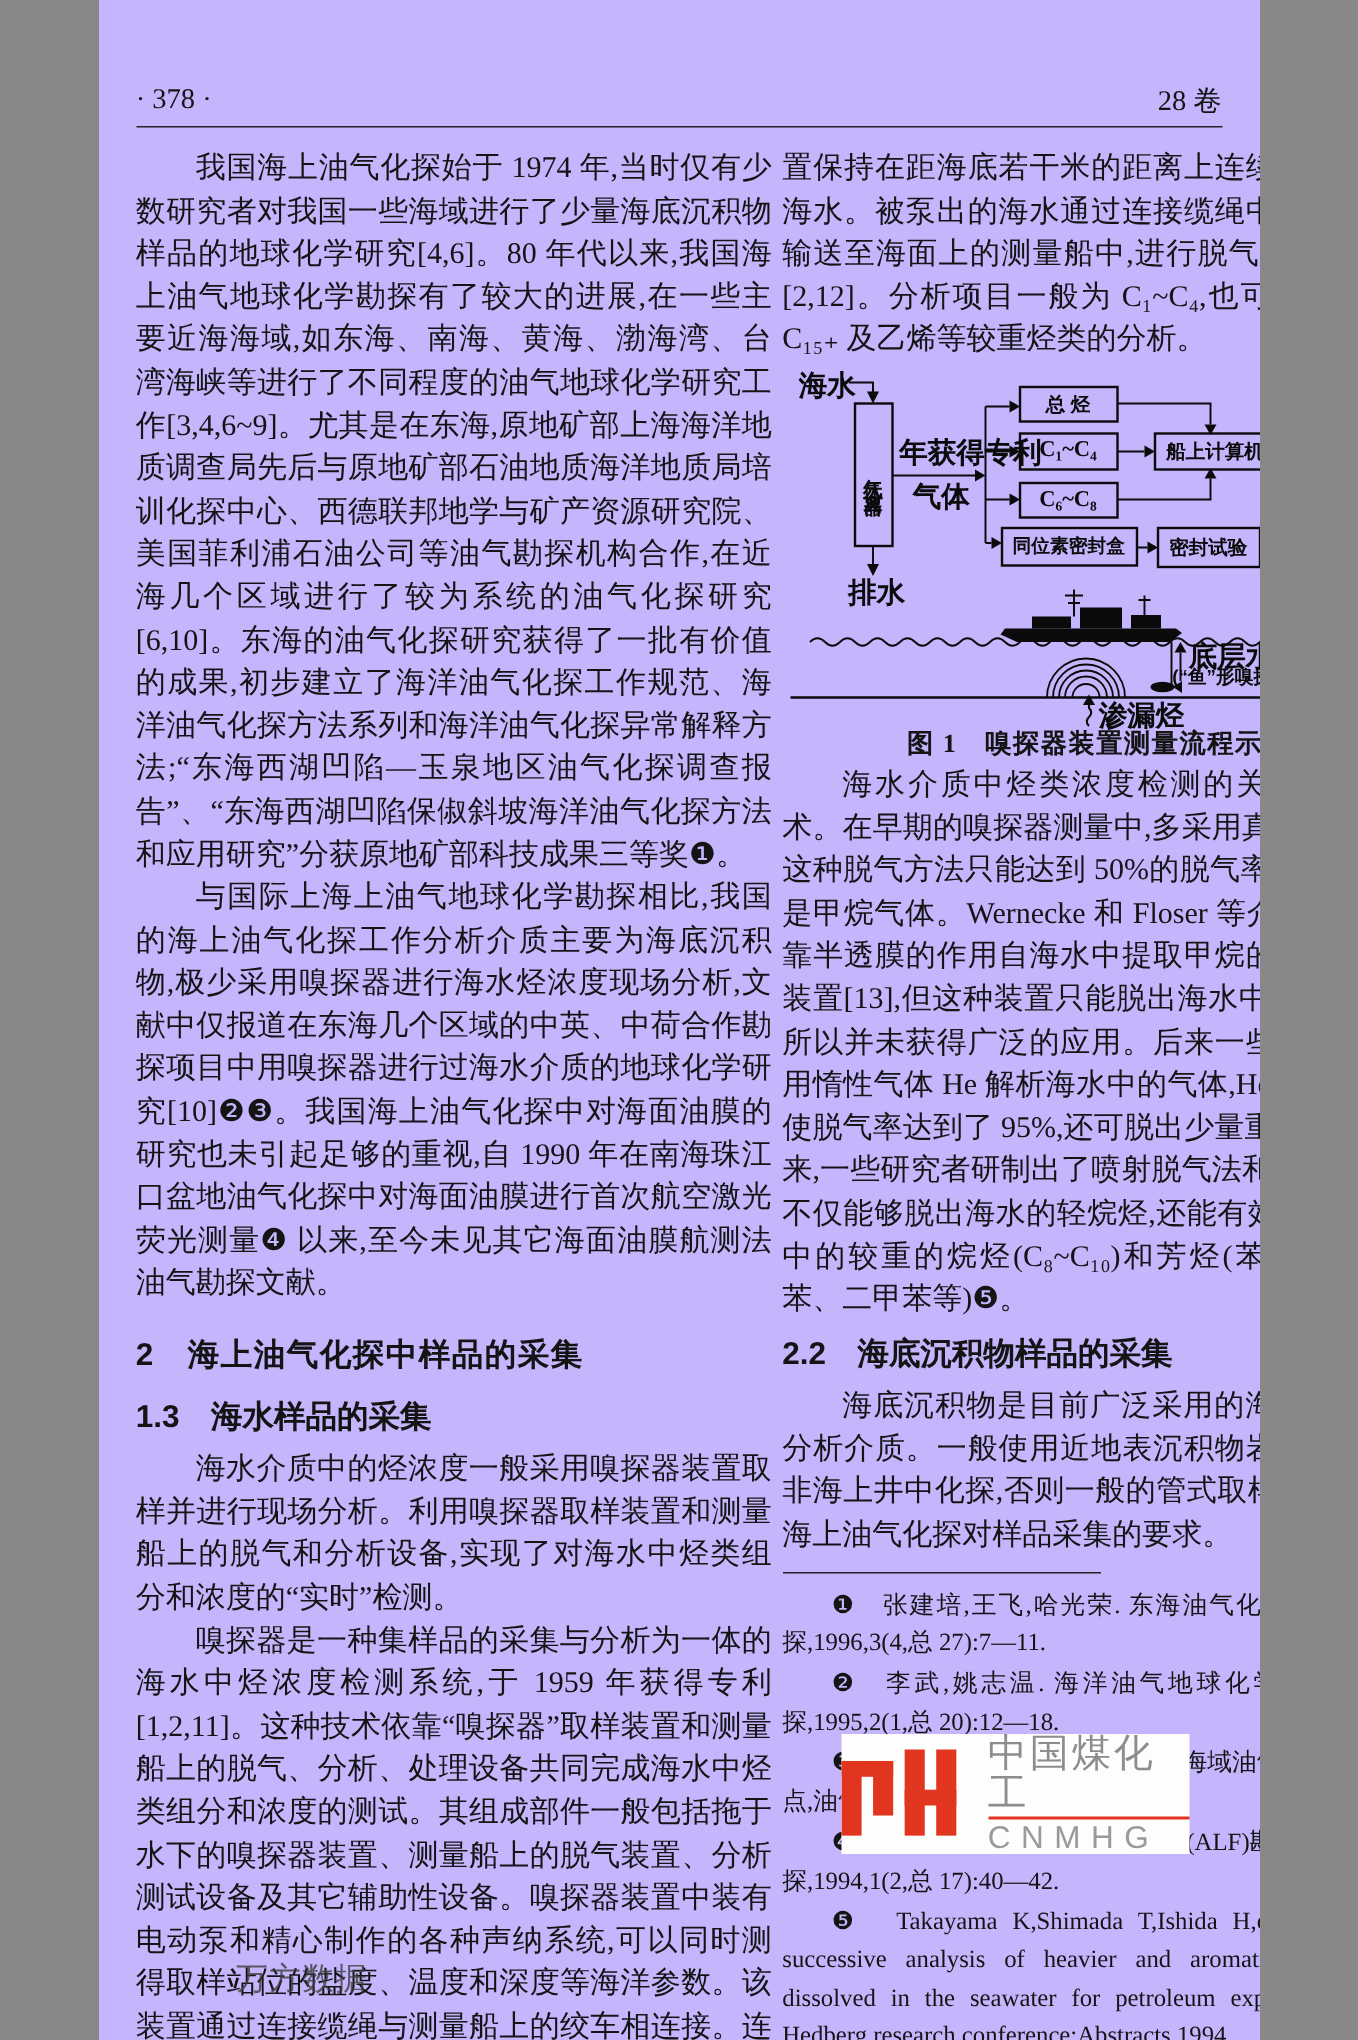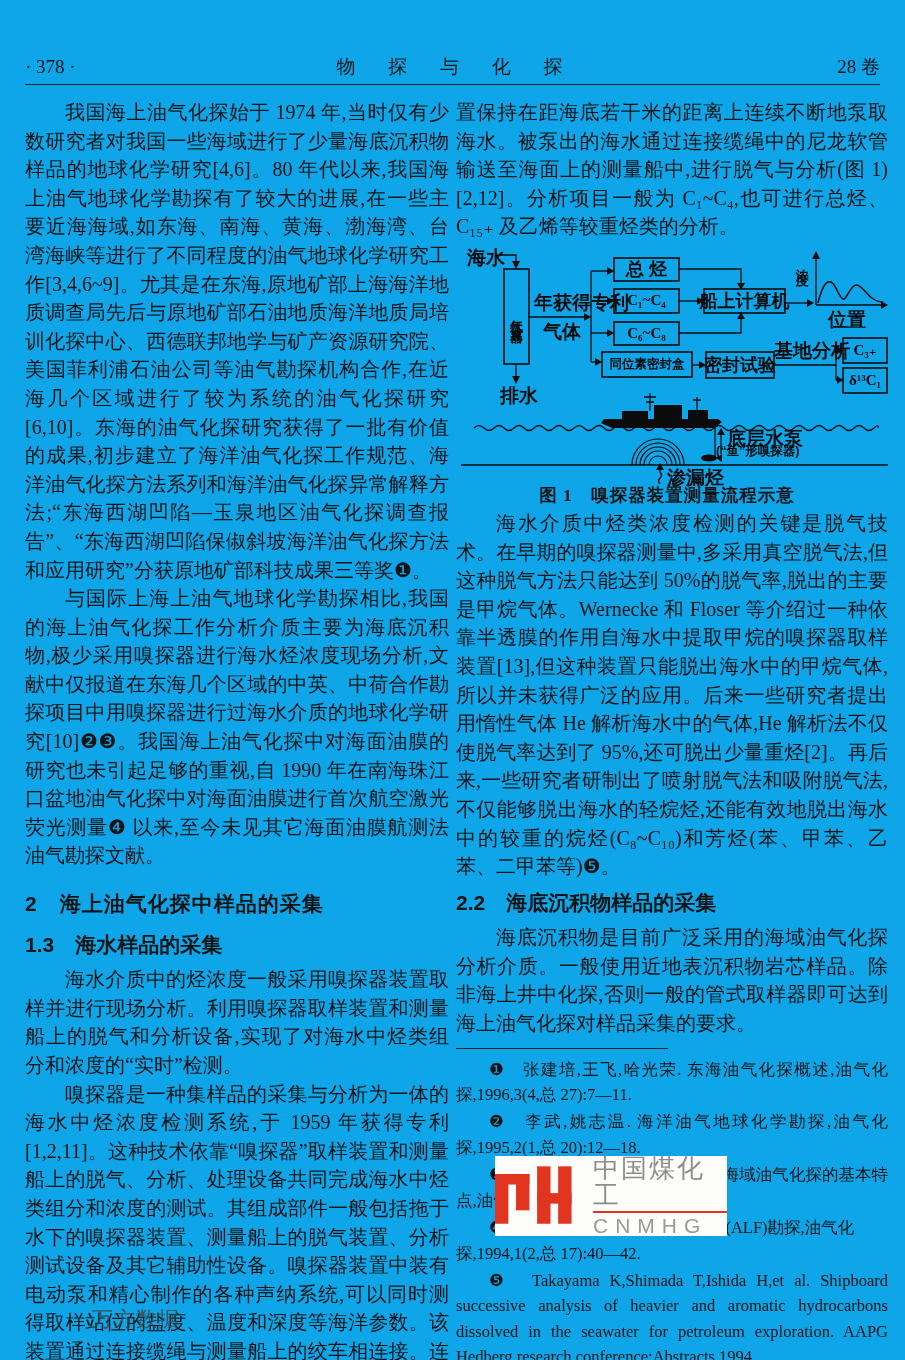--- a/index.html
+++ b/index.html
@@ -1,18 +1,18 @@
 <!DOCTYPE html>
 <html><head>
 <meta charset="utf-8">
 <style>
   html,body{margin:0;padding:0;background:#888;}
   .page{
-    position:relative;width:905px;height:1360px;margin:0 auto;
-    background:#0ea5e9;color:#141414;overflow:hidden;
+    position:relative;width:774px;height:1360px;margin:0 auto;
+    background:#c4b5fd;color:#141414;overflow:hidden;
     font-family:"Liberation Serif","DejaVu Serif",serif;
   }
   
   .hdr{
     position:absolute;left:25px;right:25px;top:50px;height:34px;
     display:flex;justify-content:space-between;align-items:center;
     border-bottom:1.6px solid #222;font-size:19px;
   }
   .hdr .jtitle{letter-spacing:14px;font-weight:500;}
   
@@ -33,21 +33,21 @@
   .figure{position:relative;width:436px;height:258px;margin:6px 0 4px -2px;}
   .figure svg{position:absolute;left:0;top:0;}
   .flabel{
     position:absolute;font-family:"Liberation Sans","DejaVu Sans",sans-serif;
     font-weight:bold;font-size:19px;line-height:1.05;white-space:nowrap;color:#0b0b0b;
     text-indent:0;
   }
   .fboxlab{
     position:absolute;display:flex;align-items:center;justify-content:center;
     font-family:"Liberation Sans","DejaVu Sans",sans-serif;font-weight:bold;
-    font-size:18px;white-space:nowrap;color:#0b0b0b;text-indent:0;line-height:1;
+    font-size:13px;white-space:nowrap;color:#0b0b0b;text-indent:0;line-height:1;
   }
   .fboxlab.serif{font-family:"Liberation Serif","DejaVu Serif",serif;font-size:15px;font-weight:600;}
   .vert{writing-mode:vertical-lr;text-orientation:upright;letter-spacing:3px;}
   .figcap{
     position:absolute;left:0;right:10px;top:234px;text-align:center;
     font-size:17.5px;font-weight:600;letter-spacing:1px;text-indent:0;
   }
   
   .fnblock{margin-top:10px;font-size:16.5px;line-height:25.4px;}
   .fn-rule{width:212px;border-top:1.5px solid #222;margin:4px 0 8px;}
@@ -77,21 +77,20 @@
     font-size:21px;color:#9a9a9a;letter-spacing:7px;margin-top:2px;
   }
 </style>
 </head>
 <body>
 
 <div class="page">
 
   <div class="hdr">
     <span>· 378 ·</span>
-    <span class="jtitle">物 探 与 化 探</span>
     <span>28 卷</span>
   </div>
 
   <div class="col left">
     <p class="para">我国海上油气化探始于 1974 年,当时仅有少数研究者对我国一些海域进行了少量海底沉积物样品的地球化学研究[4,6]。80 年代以来,我国海上油气地球化学勘探有了较大的进展,在一些主要近海海域,如东海、南海、黄海、渤海湾、台湾海峡等进行了不同程度的油气地球化学研究工作[3,4,6~9]。尤其是在东海,原地矿部上海海洋地质调查局先后与原地矿部石油地质海洋地质局培训化探中心、西德联邦地学与矿产资源研究院、美国菲利浦石油公司等油气勘探机构合作,在近海几个区域进行了较为系统的油气化探研究[6,10]。东海的油气化探研究获得了一批有价值的成果,初步建立了海洋油气化探工作规范、海洋油气化探方法系列和海洋油气化探异常解释方法;“东海西湖凹陷—玉泉地区油气化探调查报告”、“东海西湖凹陷保俶斜坡海洋油气化探方法和应用研究”分获原地矿部科技成果三等奖❶。</p>
     <p class="para">与国际上海上油气地球化学勘探相比,我国的海上油气化探工作分析介质主要为海底沉积物,极少采用嗅探器进行海水烃浓度现场分析,文献中仅报道在东海几个区域的中英、中荷合作勘探项目中用嗅探器进行过海水介质的地球化学研究[10]❷❸。我国海上油气化探中对海面油膜的研究也未引起足够的重视,自 1990 年在南海珠江口盆地油气化探中对海面油膜进行首次航空激光荧光测量❹ 以来,至今未见其它海面油膜航测法油气勘探文献。</p>
     <h2 class="sec">2　海上油气化探中样品的采集</h2>
     <h3 class="subsec">1.3　海水样品的采集</h3>
     <p class="para">海水介质中的烃浓度一般采用嗅探器装置取样并进行现场分析。利用嗅探器取样装置和测量船上的脱气和分析设备,实现了对海水中烃类组分和浓度的“实时”检测。</p>
     <p class="para">嗅探器是一种集样品的采集与分析为一体的海水中烃浓度检测系统,于 1959 年获得专利[1,2,11]。这种技术依靠“嗅探器”取样装置和测量船上的脱气、分析、处理设备共同完成海水中烃类组分和浓度的测试。其组成部件一般包括拖于水下的嗅探器装置、测量船上的脱气装置、分析测试设备及其它辅助性设备。嗅探器装置中装有电动泵和精心制作的各种声纳系统,可以同时测得取样站位的盐度、温度和深度等海洋参数。该装置通过连接缆绳与测量船上的绞车相连接。连接缆绳中心是尼龙软管,软管外是电源线和各种声纳信号的传输线。绞车由电脑根据水下声纳系统提供的数据自动控制,使嗅探器装</p>

